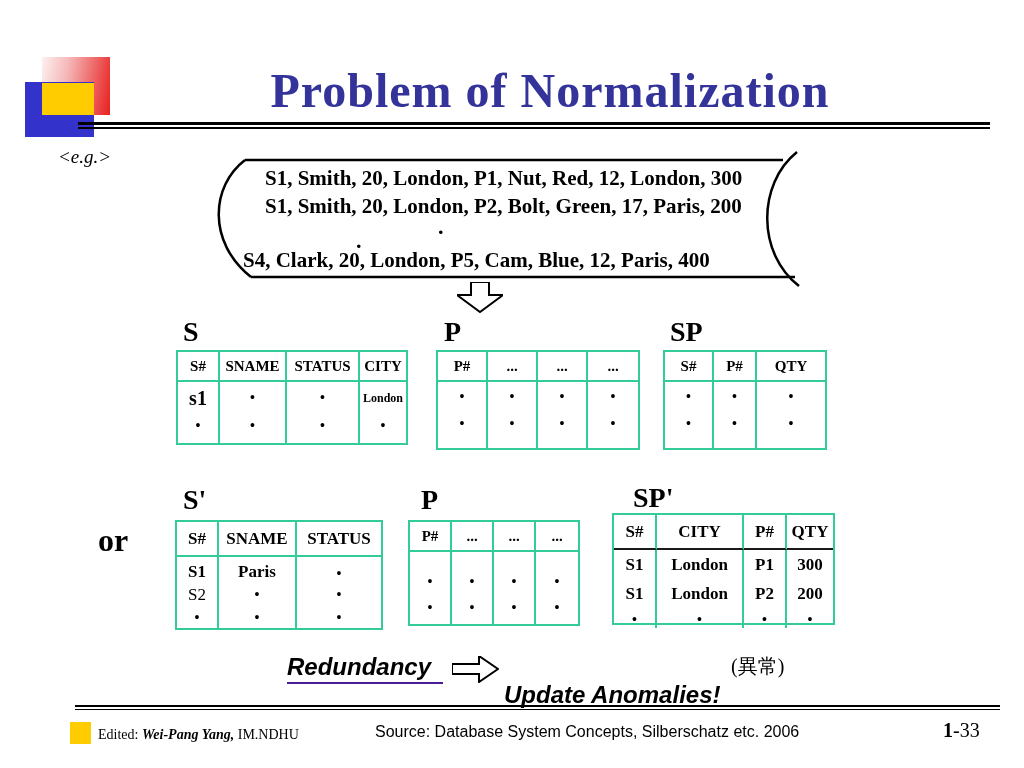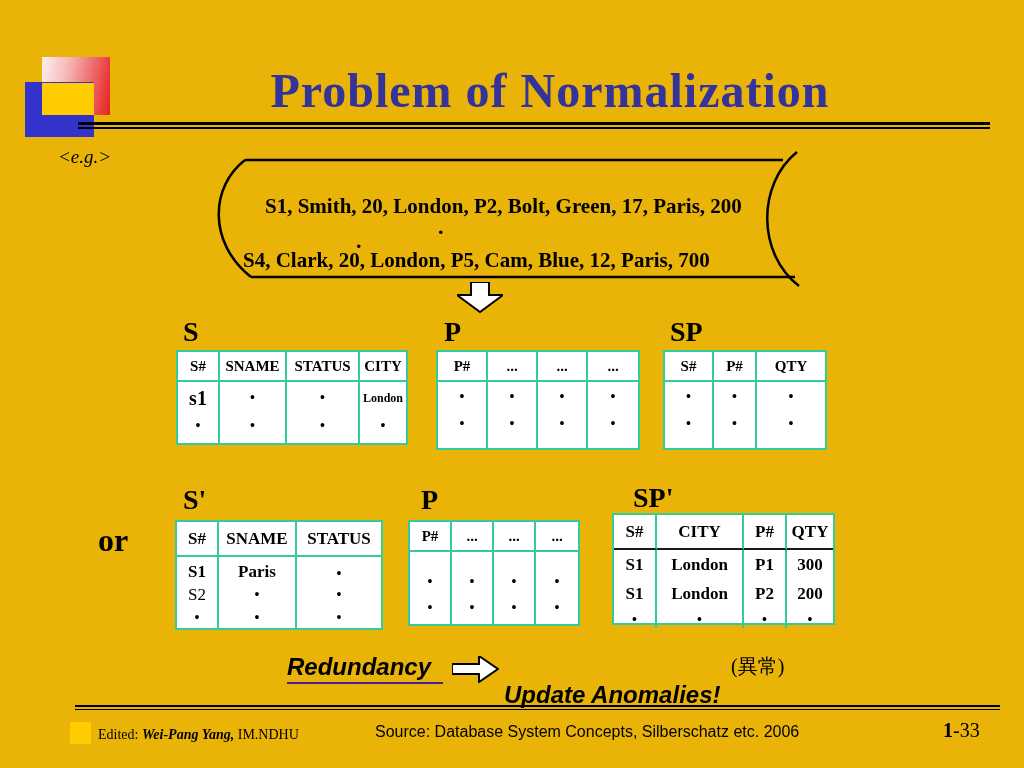--- a/index.html
+++ b/index.html
@@ -1,17 +1,17 @@
 <!DOCTYPE html>
 <html><head>
 <meta charset="utf-8">
 <style>
   html,body{margin:0;padding:0;background:#888;}
   .slide{
-    position:relative; width:1024px; height:768px; background:#eab308;
+    position:relative; width:1024px; height:768px; background:#ffffff;
     overflow:hidden; font-family:"Liberation Serif",serif; color:#000;
   }
   .abs{position:absolute;}
   
   .logo-red{left:42px;top:57px;width:68px;height:58px;background:linear-gradient(100deg,#fdf0f0 0%,#f5b8b8 35%,#e82020 100%);}
   .logo-blue{left:25px;top:82px;width:69px;height:55px;background:#3333cc;}
   .logo-yellow{left:42px;top:83px;width:52px;height:32px;background:#ffcc00;}
   
   .title{
     left:225px; top:66px; width:650px; text-align:center;
@@ -67,24 +67,25 @@
   <div class="abs title">Problem of Normalization</div>
   <div class="abs title-rule"></div>
   <div class="abs eg">&lt;e.g.&gt;</div>
 
   <svg class="abs" style="left:205px;top:150px;" width="608" height="138" viewBox="0 0 608 138">
     <path d="M 40 10 H 578" fill="none" stroke="#000" stroke-width="2.5"></path>
     <path d="M 40 10 C 6 36, 2 92, 46 127" fill="none" stroke="#000" stroke-width="2.5"></path>
     <path d="M 46 127 H 590" fill="none" stroke="#000" stroke-width="2.5"></path>
     <path d="M 592 2 C 552 34, 552 104, 594 136" fill="none" stroke="#000" stroke-width="2.5"></path>
   </svg>
+  <div class="abs banner-line" style="left:265px;top:166px;">S1, Smith, 20, London, P1, Nut, Red, 12, London, 300</div>
   <div class="abs banner-line" style="left:265px;top:194px;">S1, Smith, 20, London, P2, Bolt, Green, 17, Paris, 200</div>
   <div class="abs banner-dot" style="left:438px;top:214px;">.</div>
   <div class="abs banner-dot" style="left:356px;top:228px;">.</div>
-  <div class="abs banner-line" style="left:243px;top:248px;">S4, Clark, 20, London, P5, Cam, Blue, 12, Paris, 700</div>
+  <div class="abs banner-line" style="left:243px;top:248px;">S4, Clark, 20, London, P5, Cam, Blue, 12, Paris, 400</div>
 
   <svg class="abs" style="left:457px;top:282px;" width="46" height="31" viewBox="0 0 46 31">
     <polygon points="14,0 32,0 32,13 46,13 23,30 0,13 14,13" fill="#fff" stroke="#000" stroke-width="2"></polygon>
   </svg>
 
   <div class="abs tlabel" style="left:183px;top:316px;">S</div>
   <div class="tbl" style="left:176px;top:350px;width:232px;height:95px;grid-template-columns:42px 67px 73px 1fr;grid-template-rows:30px 32px 1fr;">
     <div class="hc h15">S#</div>
     <div class="hc h15">SNAME</div>
     <div class="hc h15">STATUS</div>

